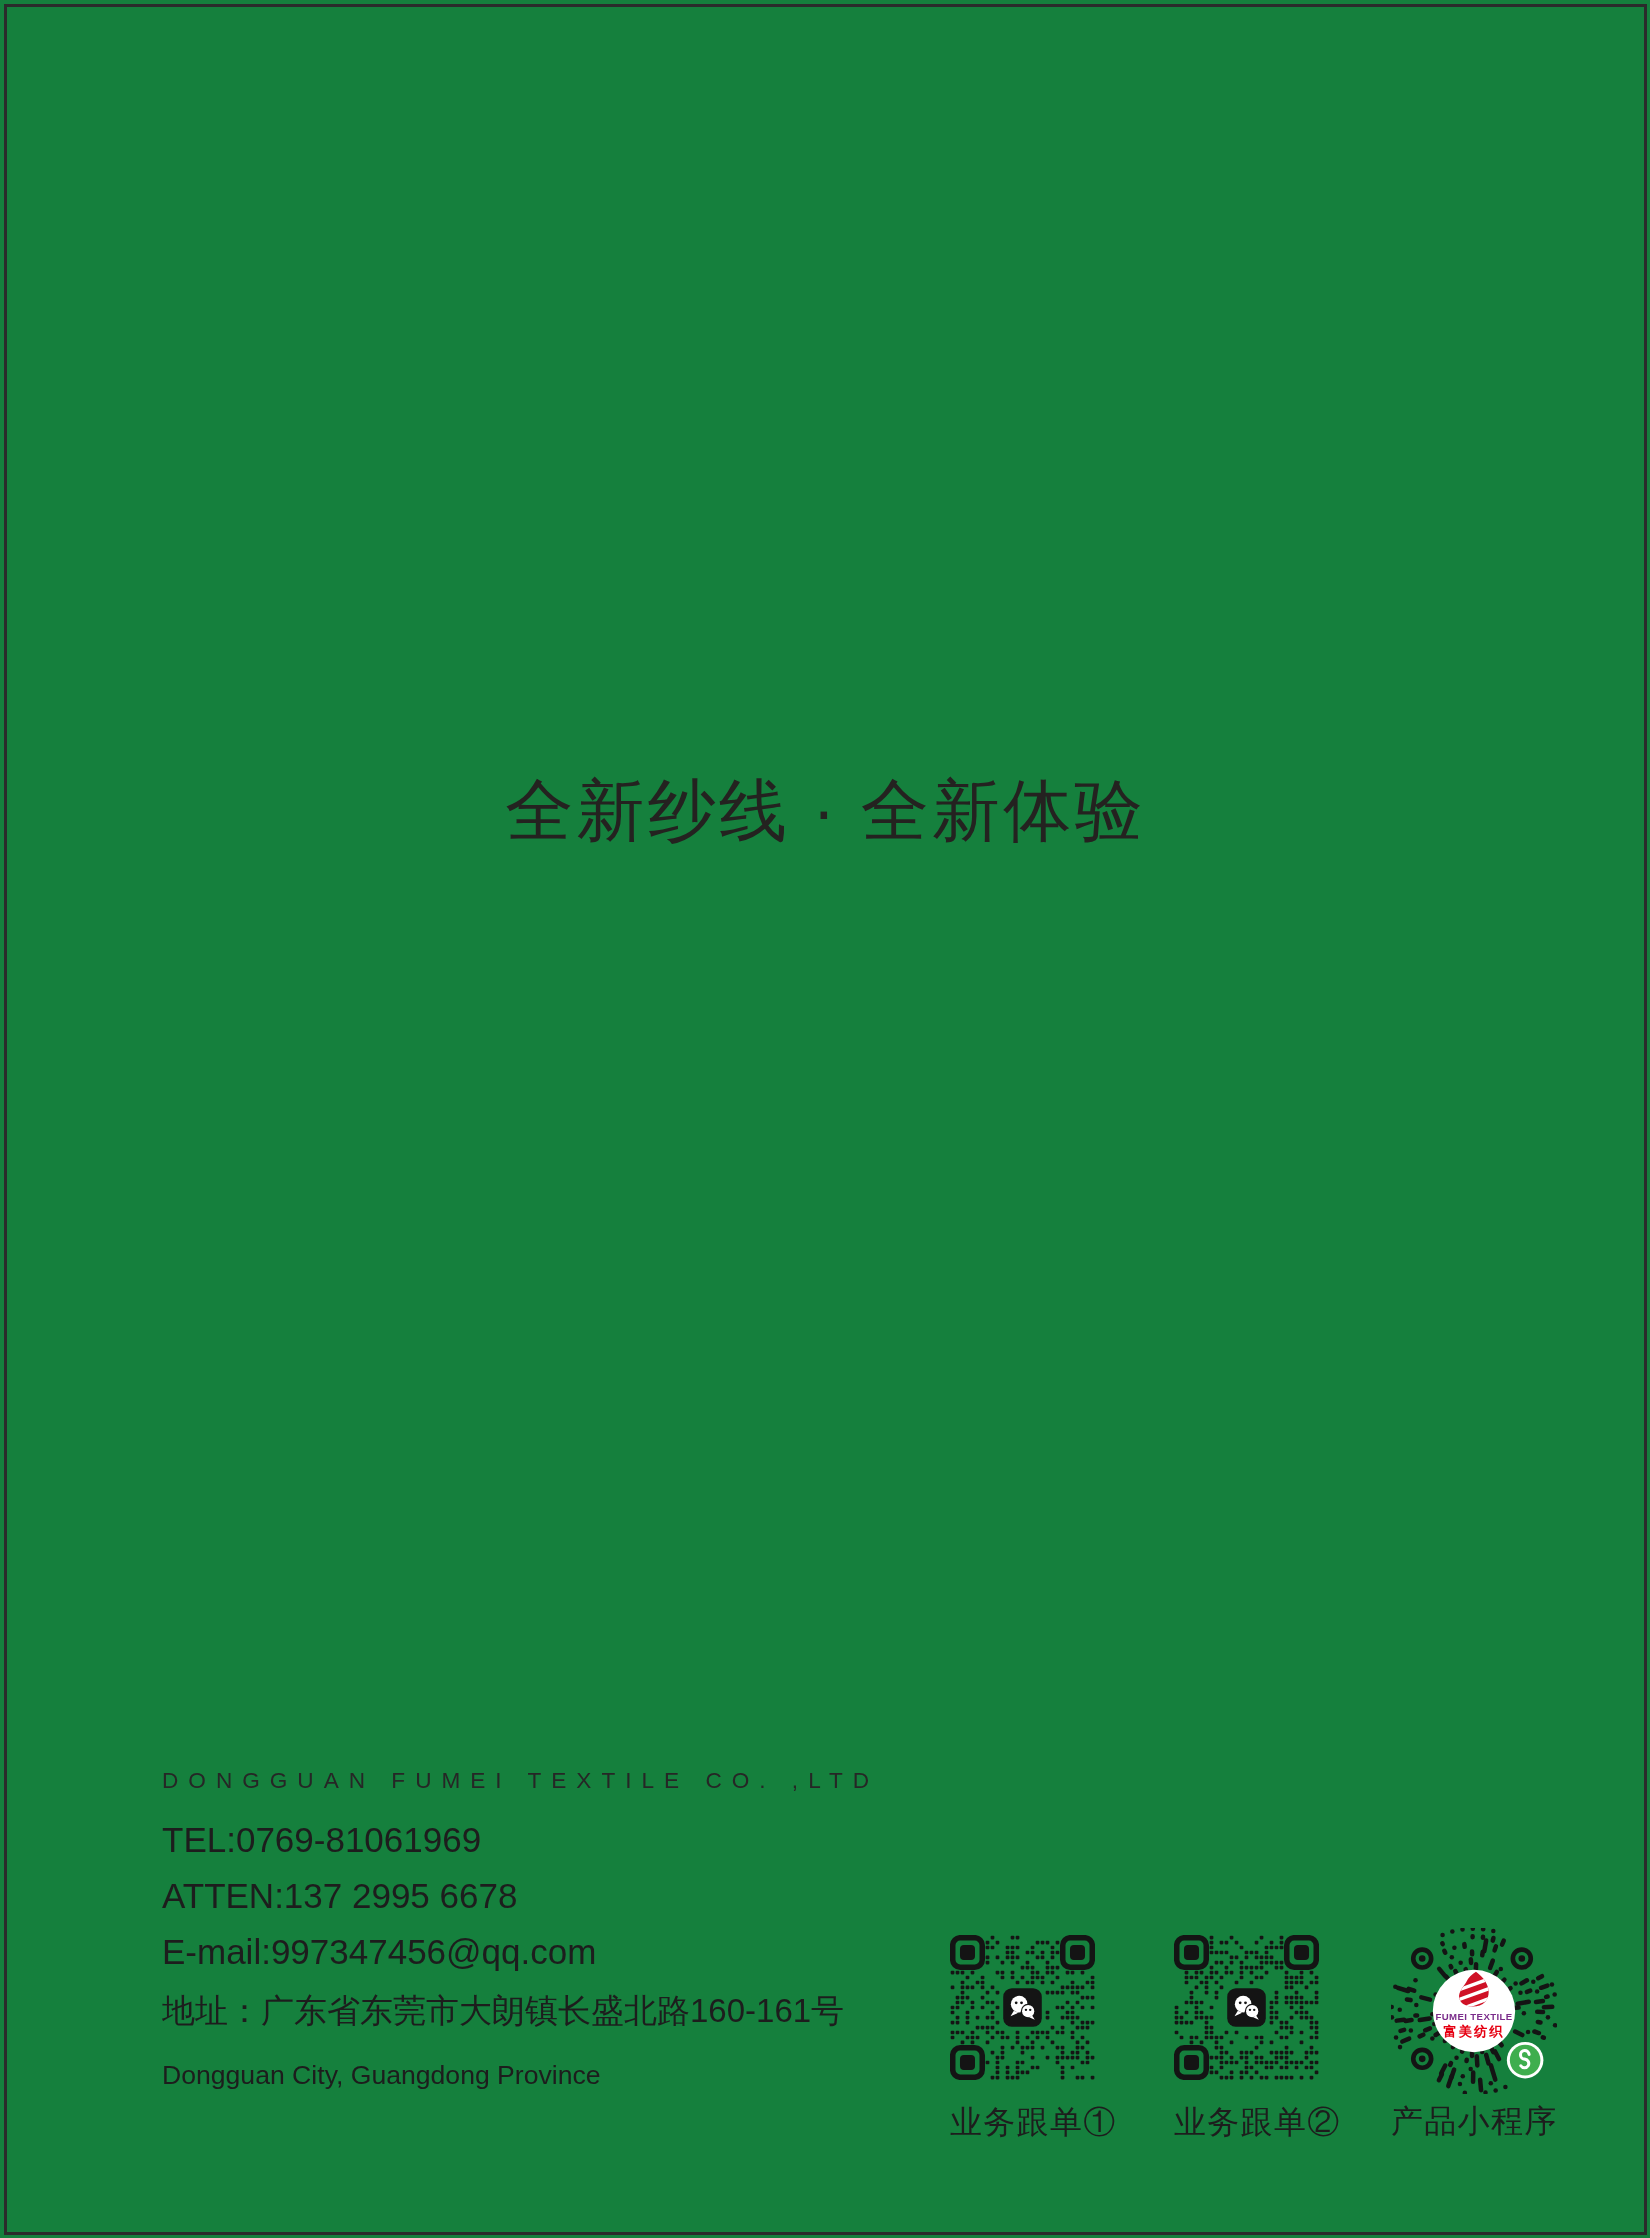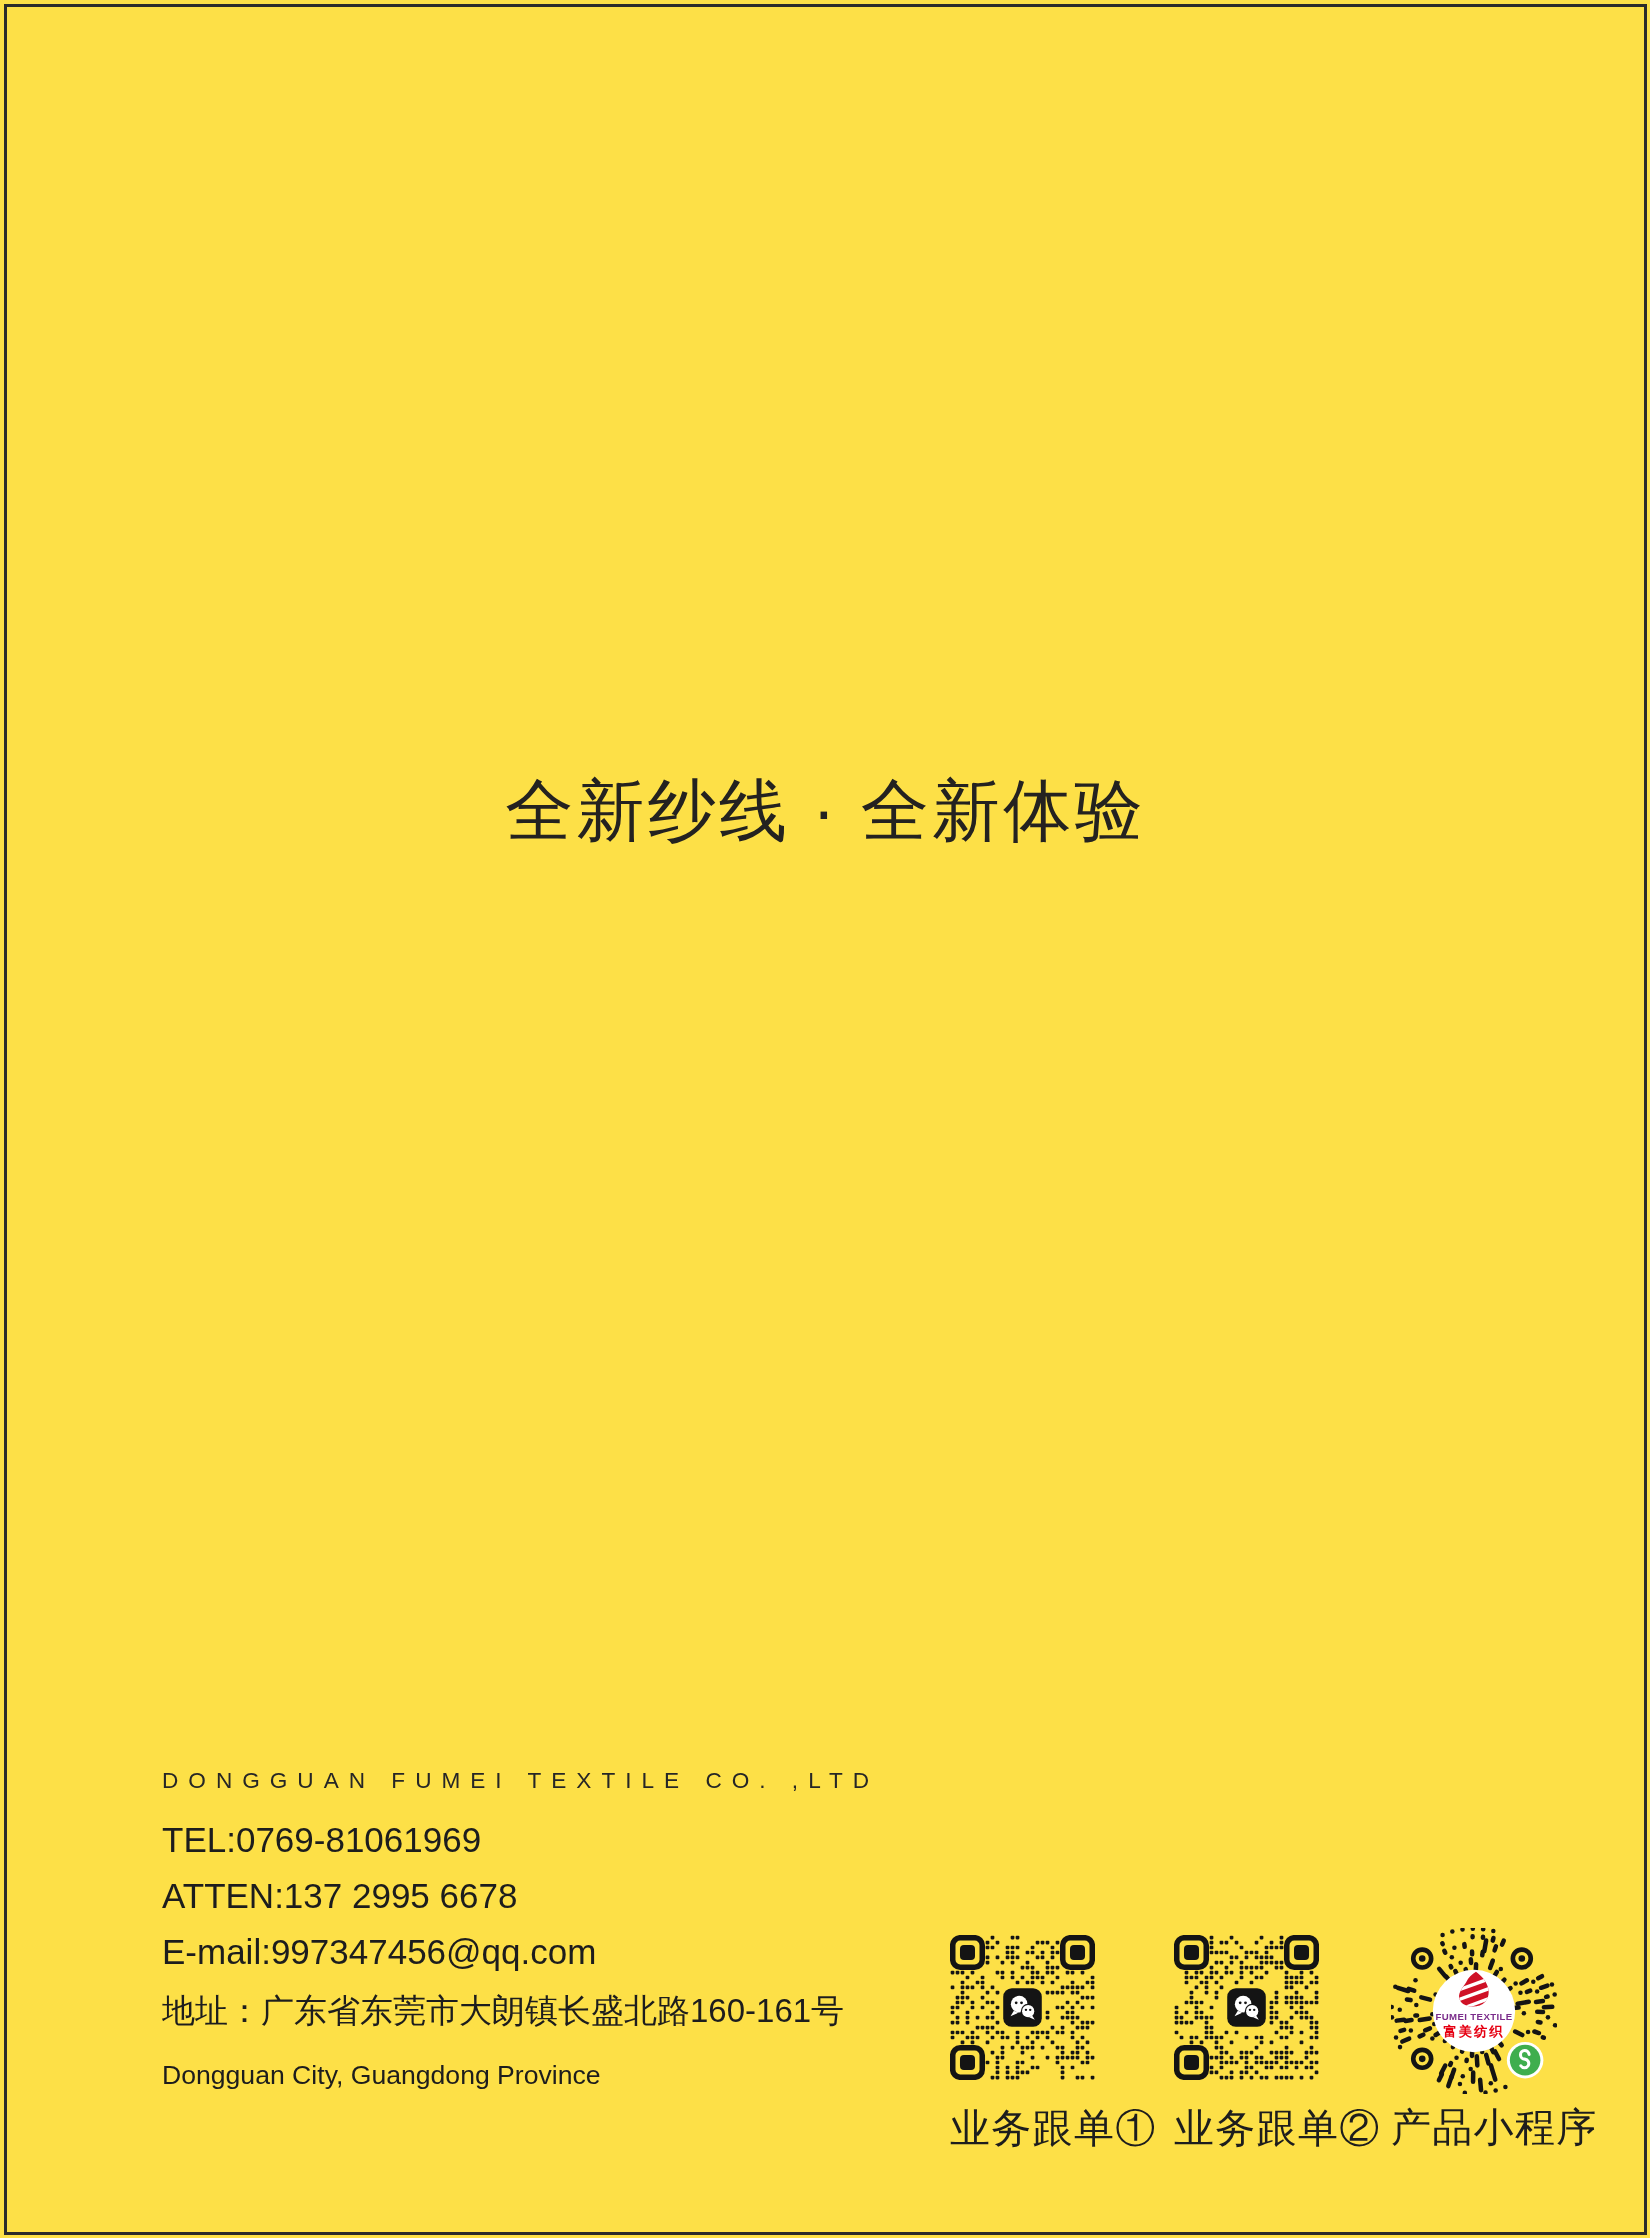--- a/index.html
+++ b/index.html
@@ -1,19 +1,19 @@
 <!DOCTYPE html>
 <html style="font-size:10.6px"><head>
 <meta charset="utf-8">
 <style>
   html,body{margin:0;padding:0;background:#ffffff;}
   .page{
     position:relative;
     width:1651px;height:2239px;
-    background:#fde047;
+    background:#15803d;
     font-family:"Liberation Sans",sans-serif;
     color:#1d1d1d;
     overflow:hidden;
   }
   .frame{
     position:absolute;
     inset:4px;
     border:3.3px solid #2b2b2b;
     pointer-events:none;
   }
@@ -44,21 +44,21 @@
   .addr-en-1{font-size:26.6px;white-space:nowrap;}
   .addr-en-2{font-size:26.6px;text-align:center;margin-top:10.6px;}
 
   
   .qr-item{position:absolute;text-align:center;}
   #qr1{left:950px;top:1935px;width:145px;}
   #qr2{left:1174px;top:1935px;width:145px;}
   #mini{left:1391px;top:1928px;width:166px;}
   .qr-art{display:block;line-height:0;}
   .qr-label{
-    font-size:40px;color:#1d1d1d;white-space:nowrap;
+    font-size:32px;color:#1d1d1d;white-space:nowrap;
     letter-spacing:1.3px;
   }
   #qr1 .qr-label,#qr2 .qr-label{margin-top:21px;}
   #mini .qr-label{margin-top:6px;}
 </style>
 </head>
 <body>
 
 <div class="page">
   <div class="frame"></div>

